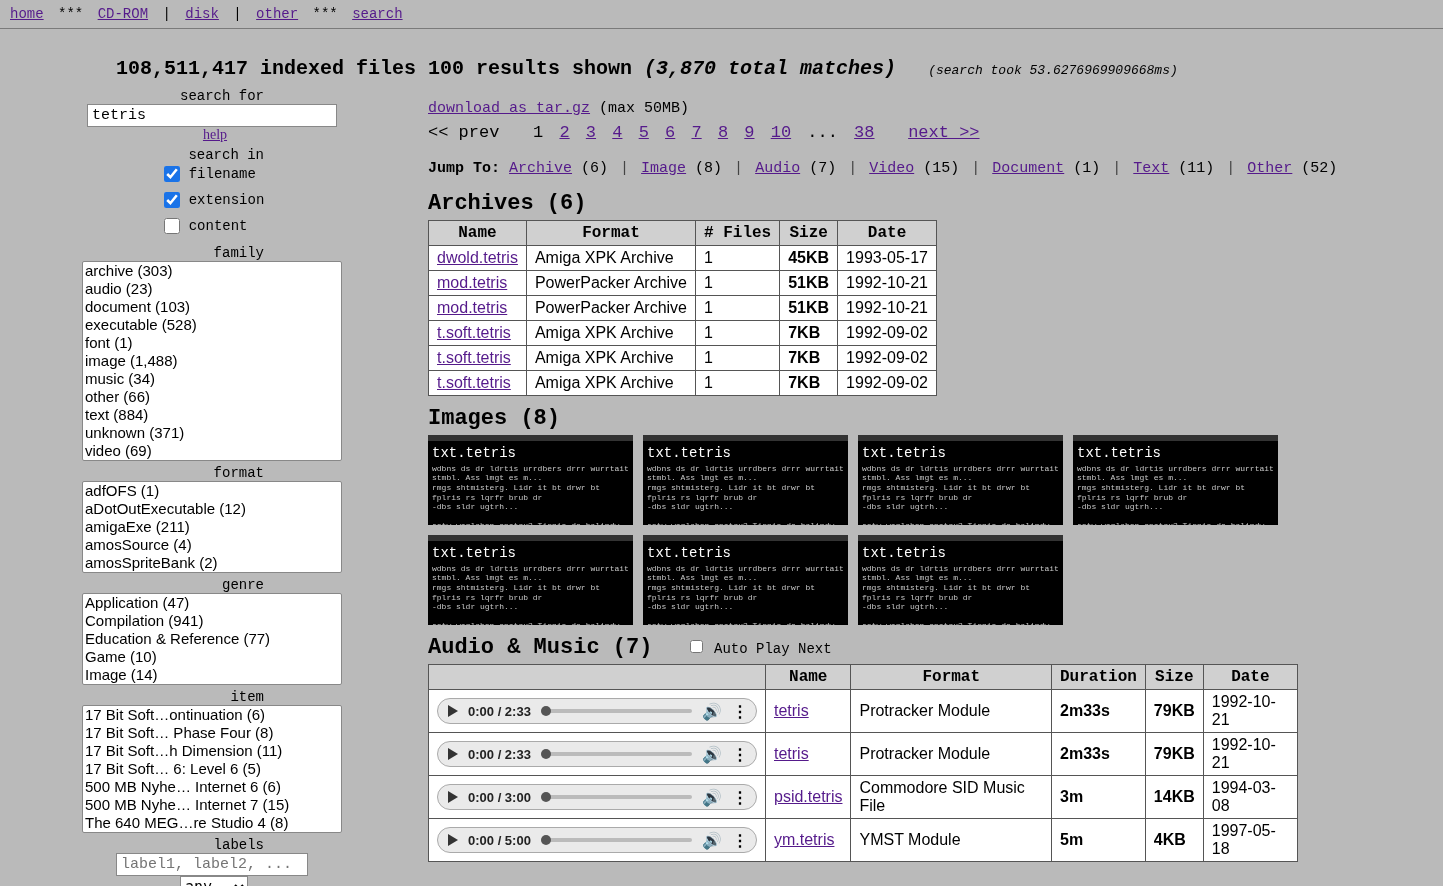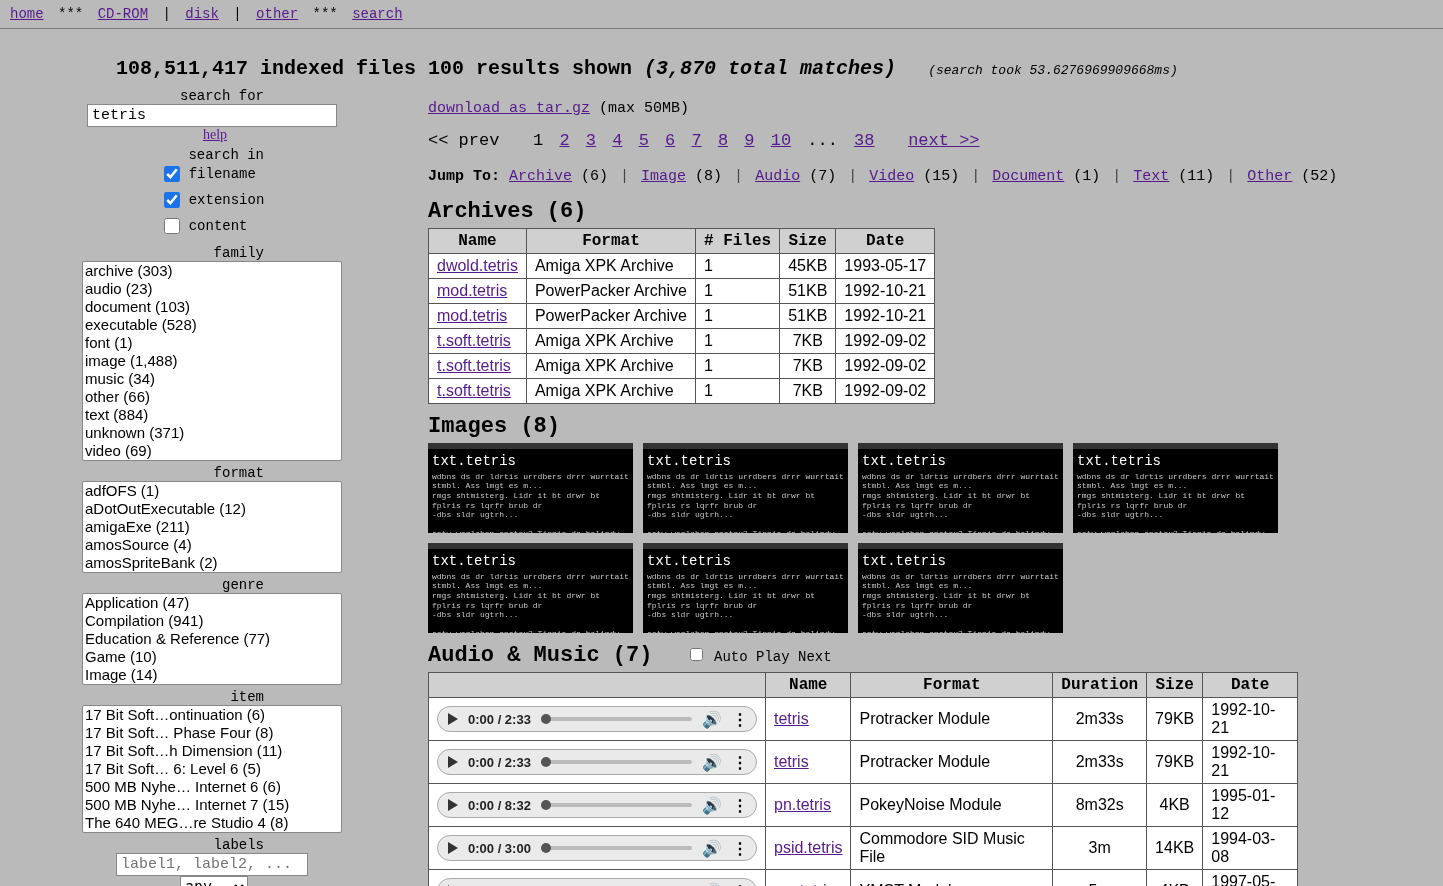--- a/index.html
+++ b/index.html
@@ -73,21 +73,21 @@
     font-family: "Courier New", Courier, monospace;
     font-style: italic;
     font-size: 13px;
     font-weight: normal;
     margin-left: 20px;
   }
   .dl-line { font-family: "Courier New", Courier, monospace; font-size:15px;}
   .pager {
     font-family: "Courier New", Courier, monospace;
     font-size: 17px;
-    margin: 14px 0 18px 0;
+    margin: 6px 0 18px 0;
   }
   .pager .pg { margin: 0 3px; }
   .pager .cur { color:#000; text-decoration:none; }
   .jumpto {
     font-family: "Courier New", Courier, monospace;
     font-size: 15px;
     margin-bottom: 14px;
   }
   .jumpto .jsep { margin: 0 12px; color:#444;}
   h2.section {
@@ -105,21 +105,21 @@
     border: 1px solid #555;
     padding: 3px 8px;
     font-size: 16px;
   }
   table.data th {
     background: #d0d0d0;
     font-family: "Courier New", Courier, monospace;
     font-weight: bold;
     text-align: center;
   }
-  table.data td.num { text-align: center; }
+  table.data td.num { text-align: left; font-weight: bold; }
   .thumbs { display: flex; flex-wrap: wrap; gap: 10px; margin-bottom:10px;}
   .thumb {
     width: 205px;
     height: 90px;
     background: #000;
     color: #c8c8c8;
     font-family: "Courier New", Courier, monospace;
     font-size: 8px;
     padding: 4px;
     overflow: hidden;
@@ -488,36 +488,20 @@
             <td><a href="#">tetris</a></td>
             <td>Protracker Module</td>
             <td class="num">2m33s</td>
             <td class="num">79KB</td>
             <td>1992-10-21</td>
           </tr>
           <tr>
             <td>
               <div class="audio-box">
                 <div class="play"></div>
-                <div class="time">0:00 / 8:32</div>
-                <div class="bar"></div>
-                <div class="vol">🔊</div>
-                <div class="dots">⋮</div>
-              </div>
-            </td>
-            <td><a href="#">pn.tetris</a></td>
-            <td>PokeyNoise Module</td>
-            <td class="num">8m32s</td>
-            <td class="num">4KB</td>
-            <td>1995-01-12</td>
-          </tr>
-          <tr>
-            <td>
-              <div class="audio-box">
-                <div class="play"></div>
                 <div class="time">0:00 / 3:00</div>
                 <div class="bar"></div>
                 <div class="vol">🔊</div>
                 <div class="dots">⋮</div>
               </div>
             </td>
             <td><a href="#">psid.tetris</a></td>
             <td>Commodore SID Music File</td>
             <td class="num">3m</td>
             <td class="num">14KB</td>

